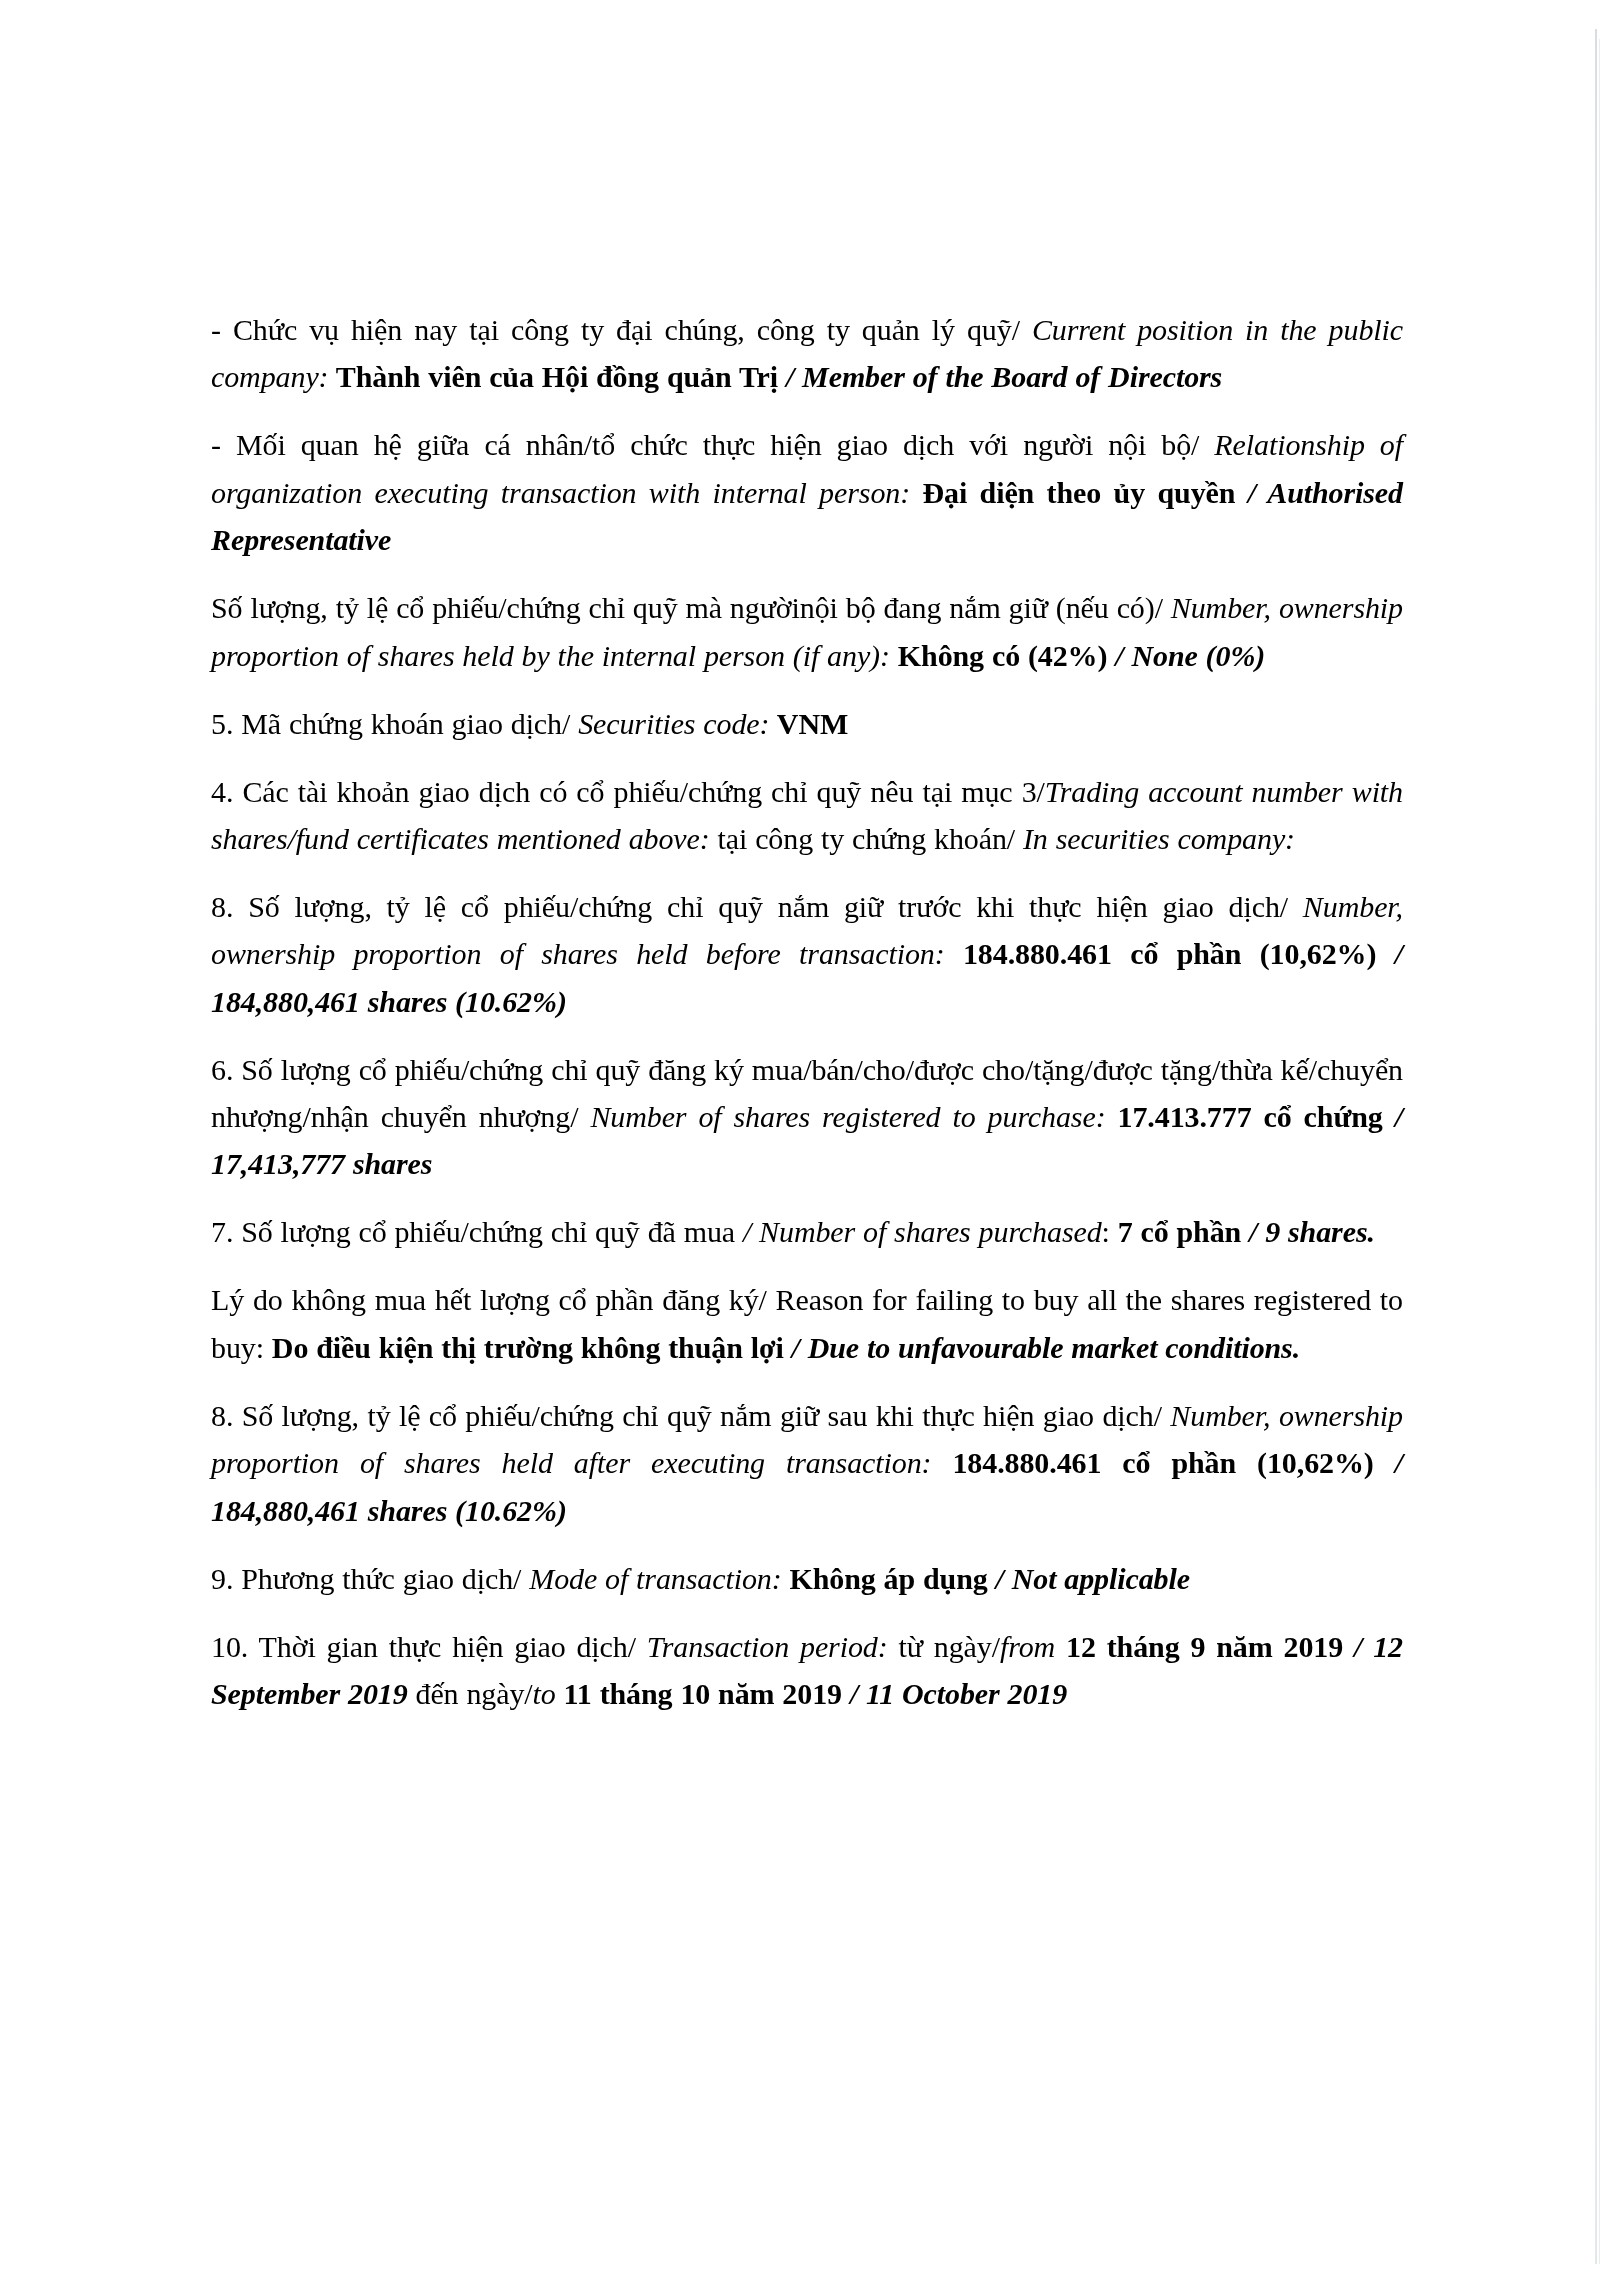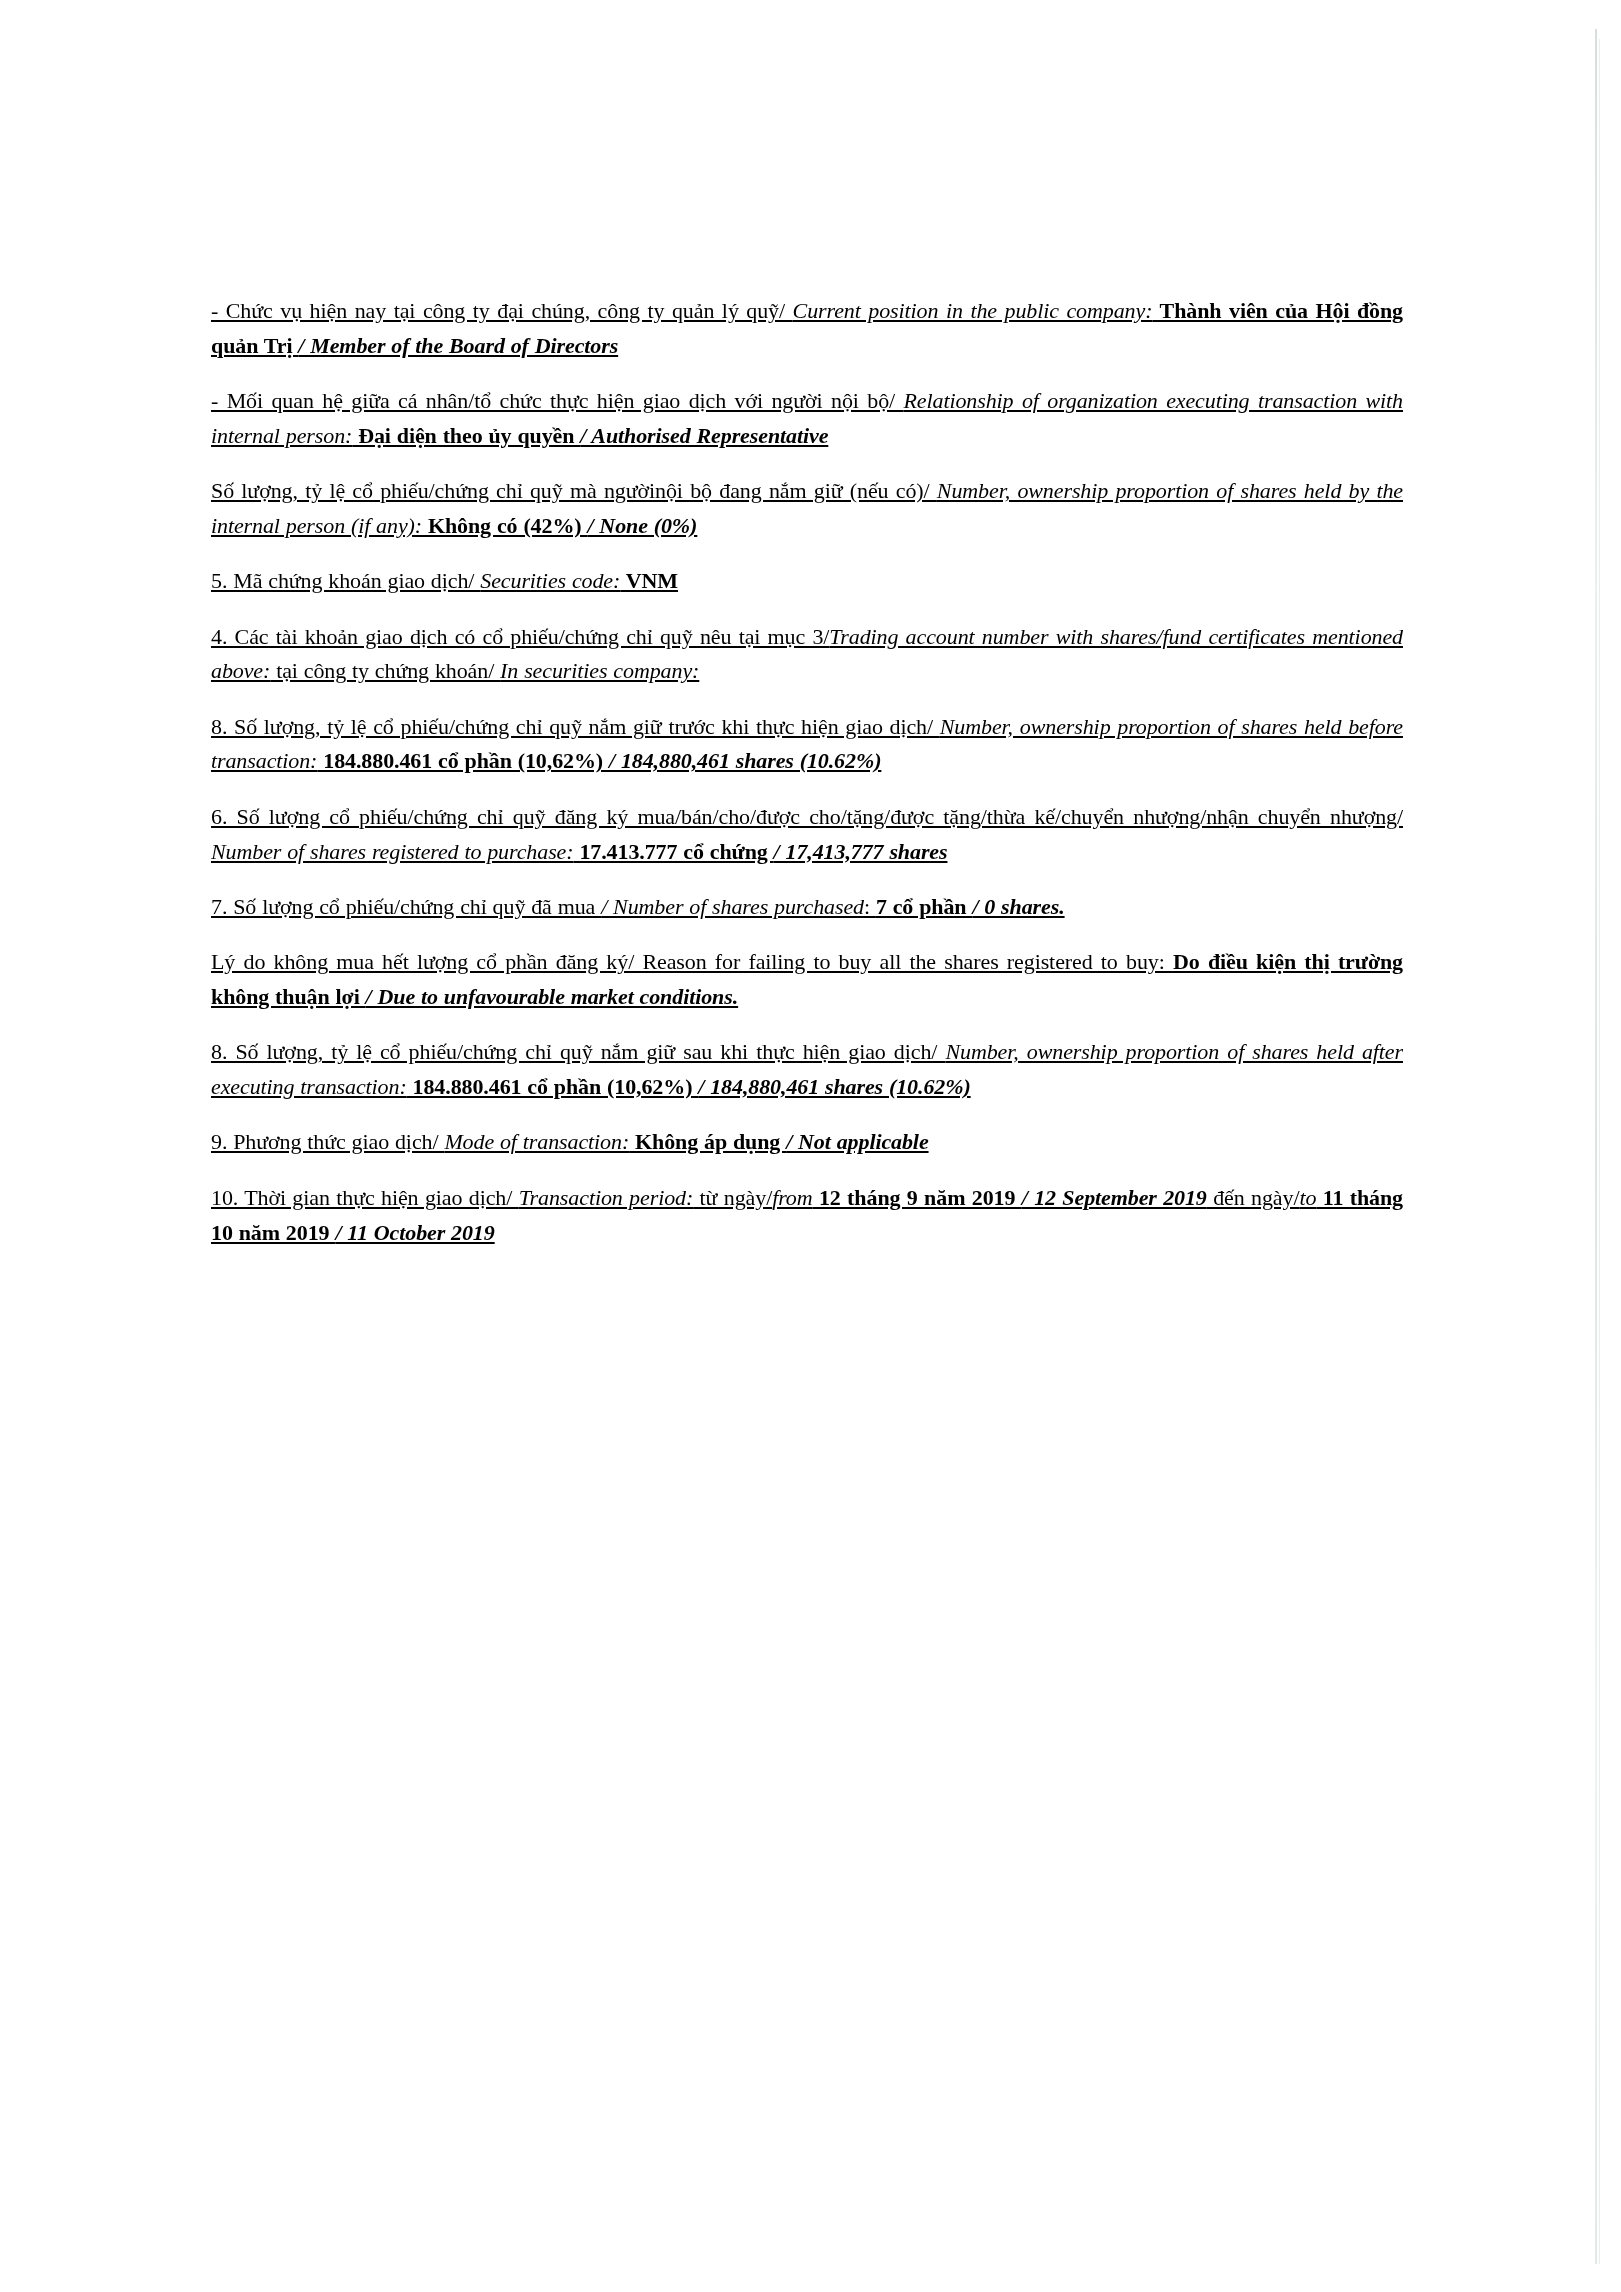--- a/index.html
+++ b/index.html
@@ -40,28 +40,27 @@
     height: 2225px;
     background: rgba(205,214,218,0.45);
   }
   .content {
     position: absolute;
     left: 211px;
     top: 294px;
     width: 1192px;
   }
   p.para {
-    margin: 0 0 0 0;
+    margin: 12px 0 0 0;
     text-align: justify;
     text-justify: inter-word;
-    font-size: 22px;
+    font-size: 30px;
     line-height: 1.58;
     letter-spacing: -0.1px;
     word-spacing: 0.5px;
-    text-decoration: underline;
   }
   p.para + p.para {
     margin-top: 20.6px;
   }
   p.gap-lg {
     margin-top: 65px;
   }
   p.gap-md {
     margin-top: 41px;
   }
@@ -87,21 +86,21 @@
     <p class="para gap-md"><span class="rn">Số lượng, tỷ lệ cổ phiếu/chứng chỉ quỹ mà ngườinội bộ đang nắm giữ (nếu có)/ </span><span class="it">Number, ownership proportion of shares held by the internal person (if any):</span><span class="bd"> Không có (42%) </span><span class="bdit">/ None (0%)</span></p>
 
     <p class="para gap-md"><span class="rn">5. Mã chứng khoán giao dịch/ </span><span class="it">Securities code:</span><span class="bd"> VNM</span></p>
 
     <p class="para gap-md"><span class="rn">4. Các tài khoản giao dịch có cổ phiếu/chứng chỉ quỹ nêu tại mục 3/</span><span class="it">Trading account number with shares/fund certificates mentioned above:</span><span class="rn">                  tại công ty chứng khoán/ </span><span class="it">In securities company:</span></p>
 
     <p class="para gap-lg"><span class="rn">8. Số lượng, tỷ lệ cổ phiếu/chứng chỉ quỹ nắm giữ trước khi thực hiện giao dịch/ </span><span class="it">Number, ownership proportion of shares held before transaction:</span><span class="bd"> 184.880.461 cổ phần (10,62%) </span><span class="bdit">/ 184,880,461 shares (10.62%)</span></p>
 
     <p class="para gap-md"><span class="rn">6. Số lượng cổ phiếu/chứng chỉ quỹ đăng ký mua/bán/cho/được cho/tặng/được tặng/thừa kế/chuyển nhượng/nhận chuyển nhượng/ </span><span class="it">Number of shares registered to purchase:</span><span class="bd"> 17.413.777 cổ chứng </span><span class="bdit">/ 17,413,777 shares</span></p>
 
-    <p class="para gap-md"><span class="rn">7. Số lượng cổ phiếu/chứng chỉ quỹ đã mua </span><span class="it">/ Number of shares purchased</span><span class="rn">: </span><span class="bd">7 cổ phần </span><span class="bdit">/ 0 shares.</span></p>
+    <p class="para gap-md"><span class="rn">7. Số lượng cổ phiếu/chứng chỉ quỹ đã mua </span><span class="it">/ Number of shares purchased</span><span class="rn">: </span><span class="bd">7 cổ phần </span><span class="bdit">/ 9 shares.</span></p>
 
     <p class="para gap-md"><span class="rn">Lý do không mua hết lượng cổ phần đăng ký/ Reason for failing to buy all the shares registered to buy: </span><span class="bd">Do điều kiện thị trường không thuận lợi </span><span class="bdit">/ Due to unfavourable market conditions.</span></p>
 
     <p class="para gap-md"><span class="rn">8. Số lượng, tỷ lệ cổ phiếu/chứng chỉ quỹ nắm giữ sau khi thực hiện giao dịch/ </span><span class="it">Number, ownership proportion of shares held after executing transaction:</span><span class="bd"> 184.880.461 cổ phần (10,62%) </span><span class="bdit">/ 184,880,461 shares (10.62%)</span></p>
 
     <p class="para gap-md"><span class="rn">9. Phương thức giao dịch/ </span><span class="it">Mode of transaction:</span><span class="bd"> Không áp dụng </span><span class="bdit">/ Not applicable</span></p>
 
     <p class="para gap-md"><span class="rn">10. Thời gian thực hiện giao dịch/ </span><span class="it">Transaction period:</span><span class="rn"> từ ngày/</span><span class="it">from</span><span class="bd"> 12 tháng 9 năm 2019 </span><span class="bdit">/ 12 September 2019</span><span class="rn"> đến ngày/</span><span class="it">to</span><span class="bd"> 11 tháng 10 năm 2019 </span><span class="bdit">/ 11 October 2019</span></p>
 
   </div>

